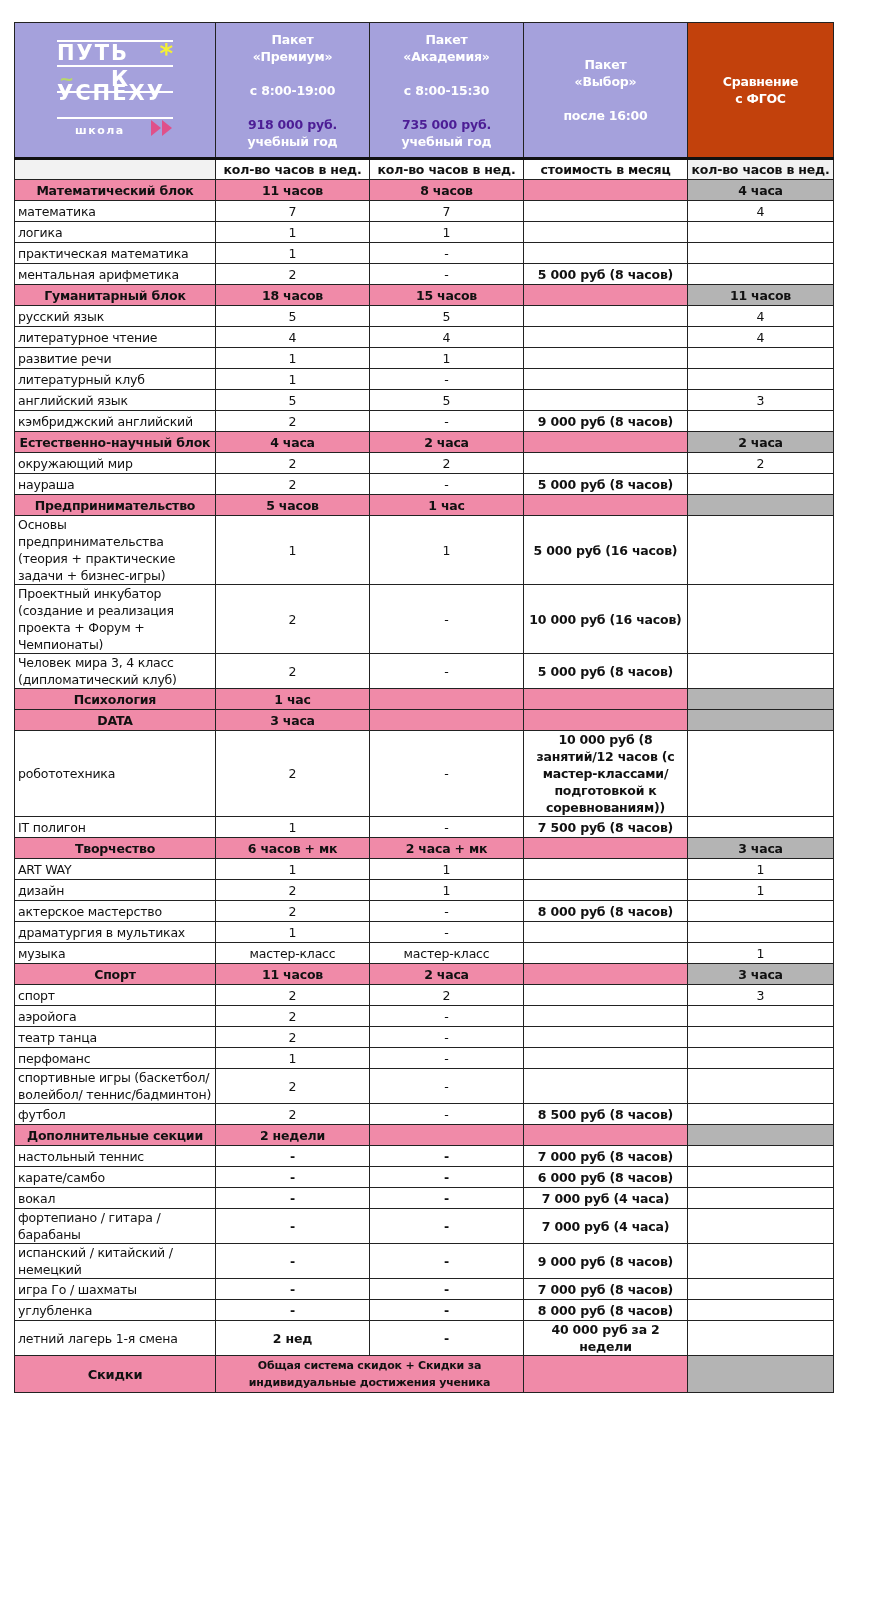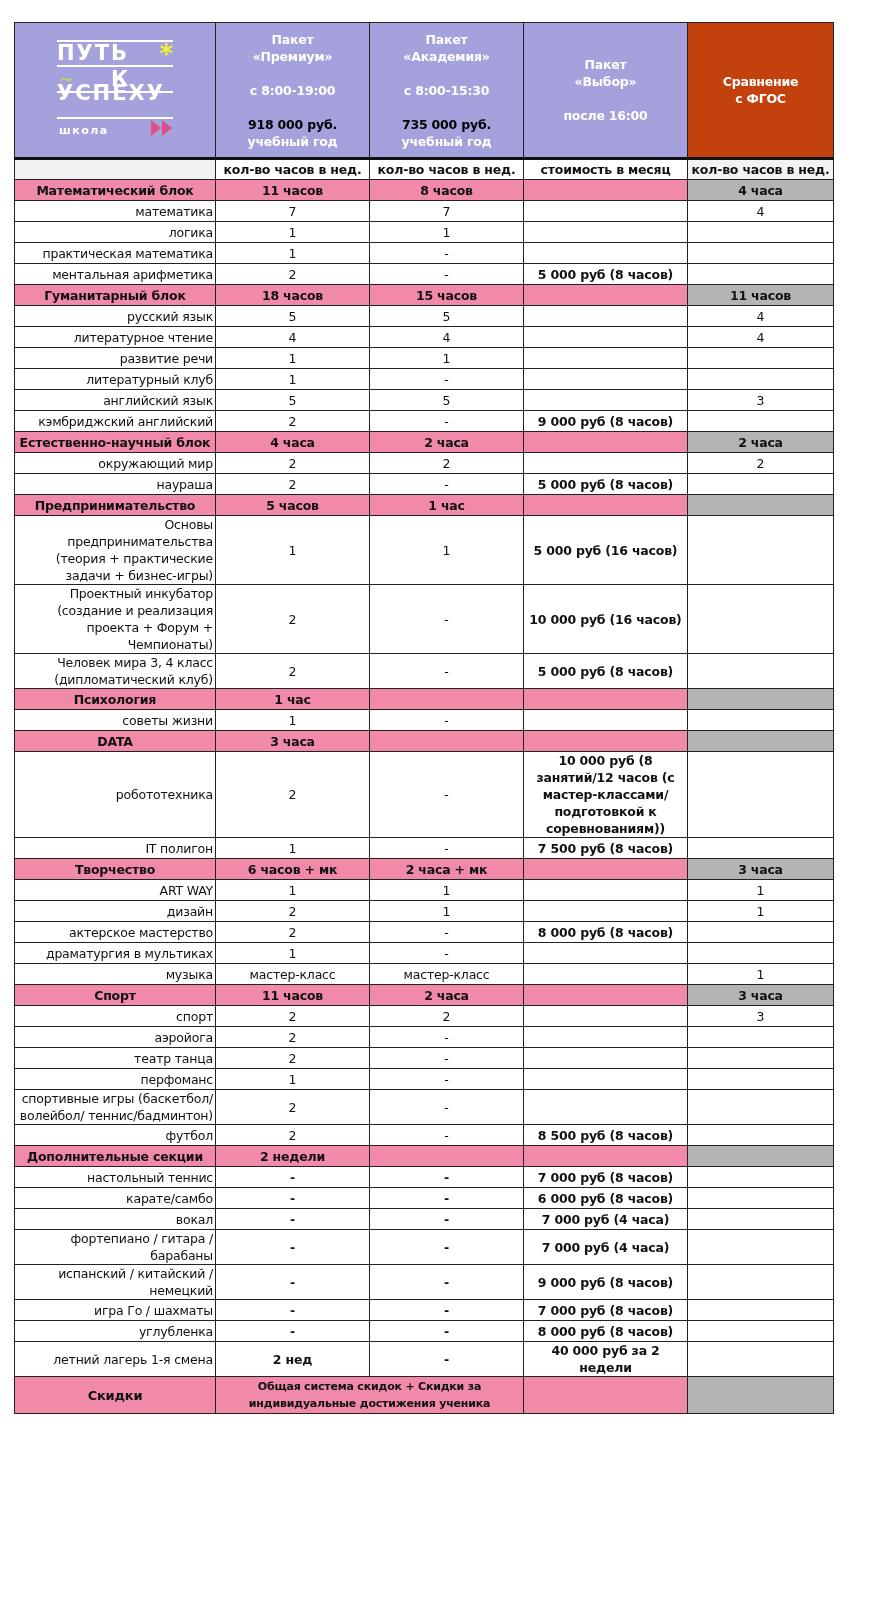--- a/index.html
+++ b/index.html
@@ -7,44 +7,44 @@
          font-family: "DejaVu Sans", sans-serif; color: #111; }
   #tbl { position: absolute; left: 14px; top: 22px; border-collapse: collapse;
          table-layout: fixed; width: 819px; }
   #tbl col.c0 { width: 201px; }
   #tbl col.c1 { width: 154px; }
   #tbl col.c2 { width: 154px; }
   #tbl col.c3 { width: 164px; }
   #tbl col.c4 { width: 146px; }
   #tbl td { border: 1px solid #222; padding: 0 3px; font-size: 12.5px; line-height: 17px;
             text-align: center; vertical-align: middle; letter-spacing: -0.2px; }
-  #tbl td.lbl { text-align: right; padding-right: 2px; }
+  #tbl td.lbl { text-align: left; padding-right: 2px; }
   tr.r1 td { height: 20px; }
   tr.head td { height: 134px; background: #a5a1dc; color: #ffffff; font-weight: bold;
                font-size: 13px; line-height: 17px; vertical-align: top; padding-top: 2px; }
   tr.head td.fgos { background: #c2410c; vertical-align: middle; }
   tr.head td.logo { vertical-align: middle; padding: 0; }
-  tr.head .yel { color: #000000; }
+  tr.head .yel { color: #4c1d95; }
   tr.head { border-bottom: 3px solid #111; }
   tr.sub td { height: 19px; background: #ffffff; font-weight: bold; font-size: 11.5px; margin-top: 32px; }
   tr.sub td.first { background: #f2f2f2; }
   tr.sub td.fgos { background: #f2f2f2; }
   tr.blk td { background: #f08aa8; font-weight: bold; font-size: 13px; height: 20px; margin-top: 18px; }
   tr.blk td.fgos { background: #b4b4b4; }
   tr.blk td.name { font-size: 14px; }
   td.price { font-weight: bold; }
   td.bold { font-weight: bold; }
   .logo-box { width: 116px; margin: 0 auto; position: relative; height: 100px; }
   .logo-line { position: absolute; left: 0; width: 116px; height: 1.5px; background: #fff; }
   .logo-word { position: absolute; left: 0; color: #fff; font-family: "DejaVu Sans", sans-serif;
                font-weight: bold; font-size: 21px; letter-spacing: 2px; line-height: 22px; }
   .logo-star { position: absolute; right: 0; top: 3px; color: #f4f034; font-size: 26px; font-weight: bold; line-height: 22px; }
   .logo-tilde { position: absolute; left: 2px; top: 30px; color: #b8d86a; font-size: 18px; font-weight: bold; line-height: 18px; }
   .logo-k { position: absolute; left: 54px; top: 28px; color: #fff; font-size: 21px; font-weight: bold; line-height: 22px; }
-  .logo-school { position: absolute; left: 2px; top: 82px; color: #fff; font-size: 11px; letter-spacing: 1.5px; font-weight: bold; }
+  .logo-school { position: absolute; left: 18px; top: 82px; color: #fff; font-size: 11px; letter-spacing: 1.5px; font-weight: bold; }
   .logo-ff { position: absolute; right: 0; top: 80px; width: 22px; height: 16px; }
 </style>
 </head>
 <body>
 
 <table id="tbl">
   <colgroup>
       <col class="c0">
       <col class="c1">
       <col class="c2">
@@ -240,27 +240,20 @@
         <td class="price">5 000 руб (8 часов)</td>
         <td></td>
       </tr>
       <tr class="blk">
         <td class="name">Психология</td>
         <td>1 час</td>
         <td></td>
         <td></td>
         <td class="fgos"></td>
       </tr>
-      <tr class="r1">
-        <td class="lbl">советы жизни</td>
-        <td>1</td>
-        <td>-</td>
-        <td class="price"></td>
-        <td></td>
-      </tr>
       <tr class="blk">
         <td class="name">DATA</td>
         <td>3 часа</td>
         <td></td>
         <td></td>
         <td class="fgos"></td>
       </tr>
       <tr class="r1">
         <td class="lbl">робототехника</td>
         <td>2</td>

